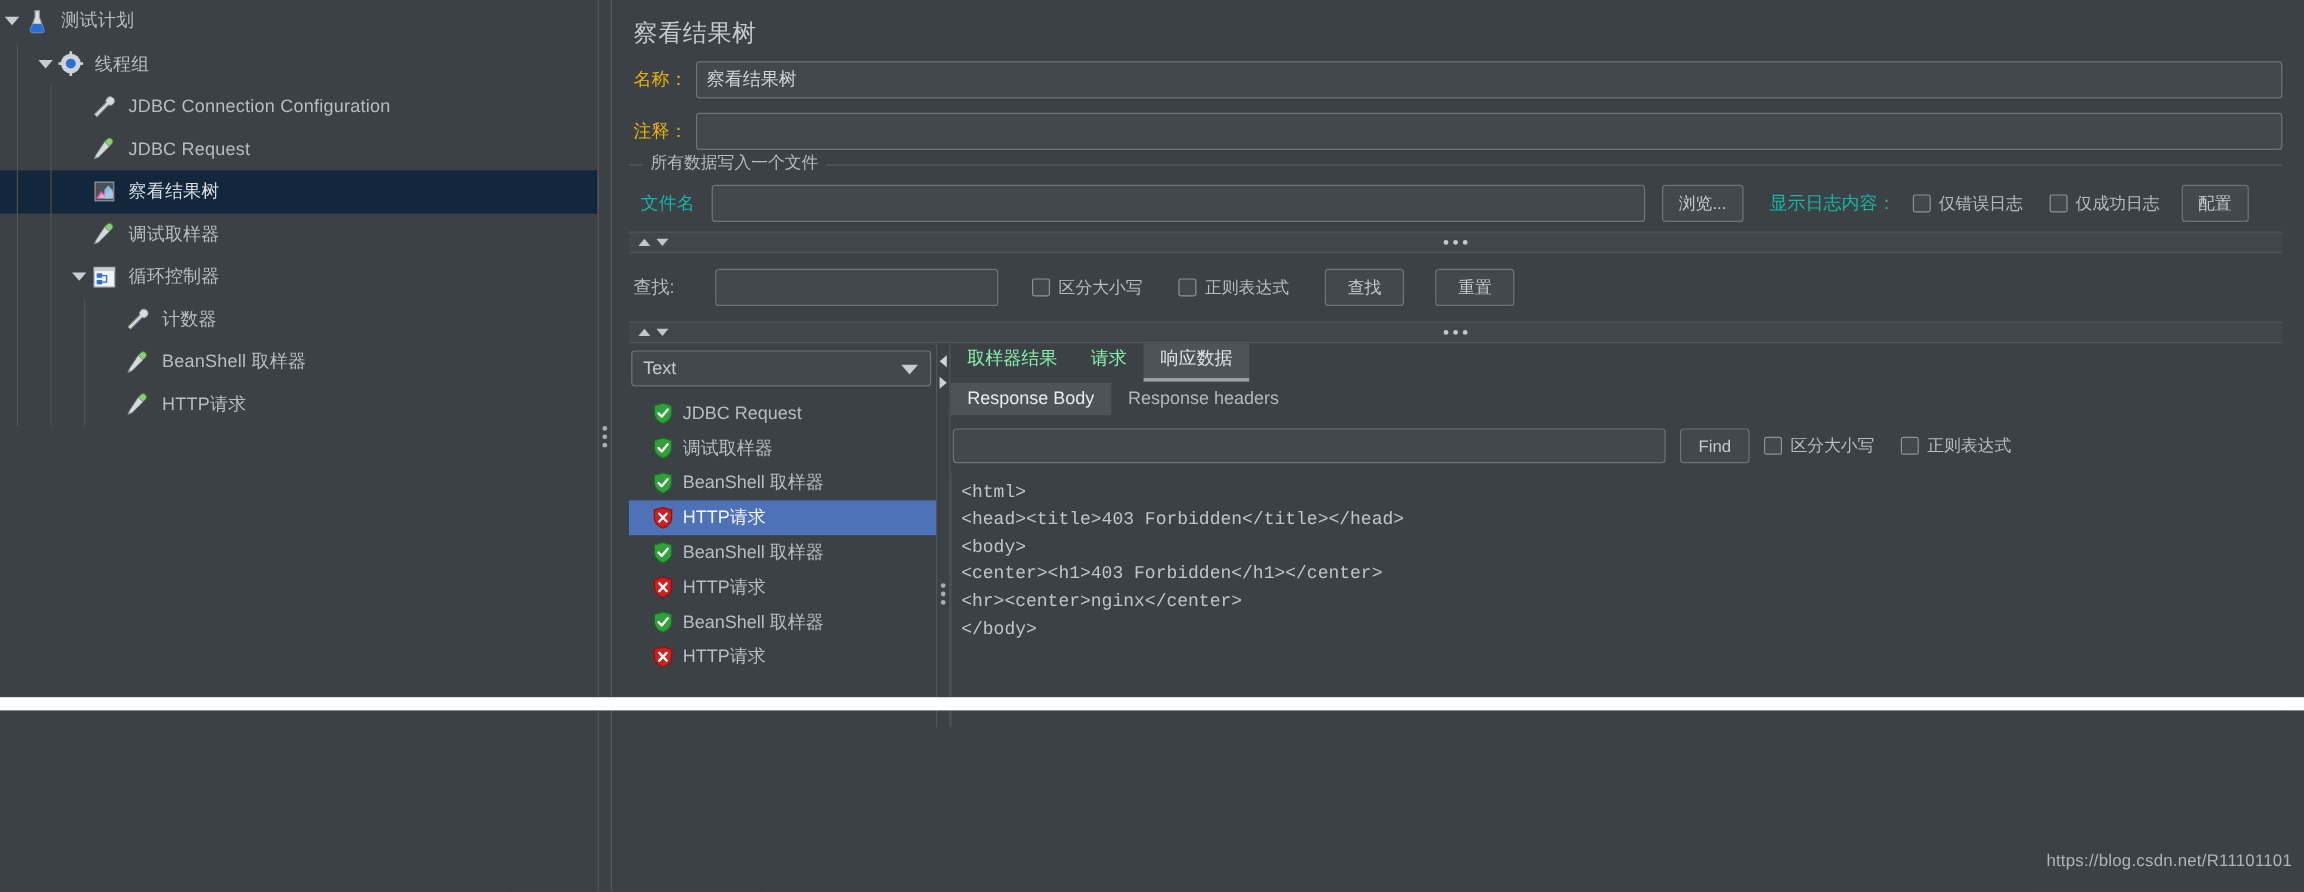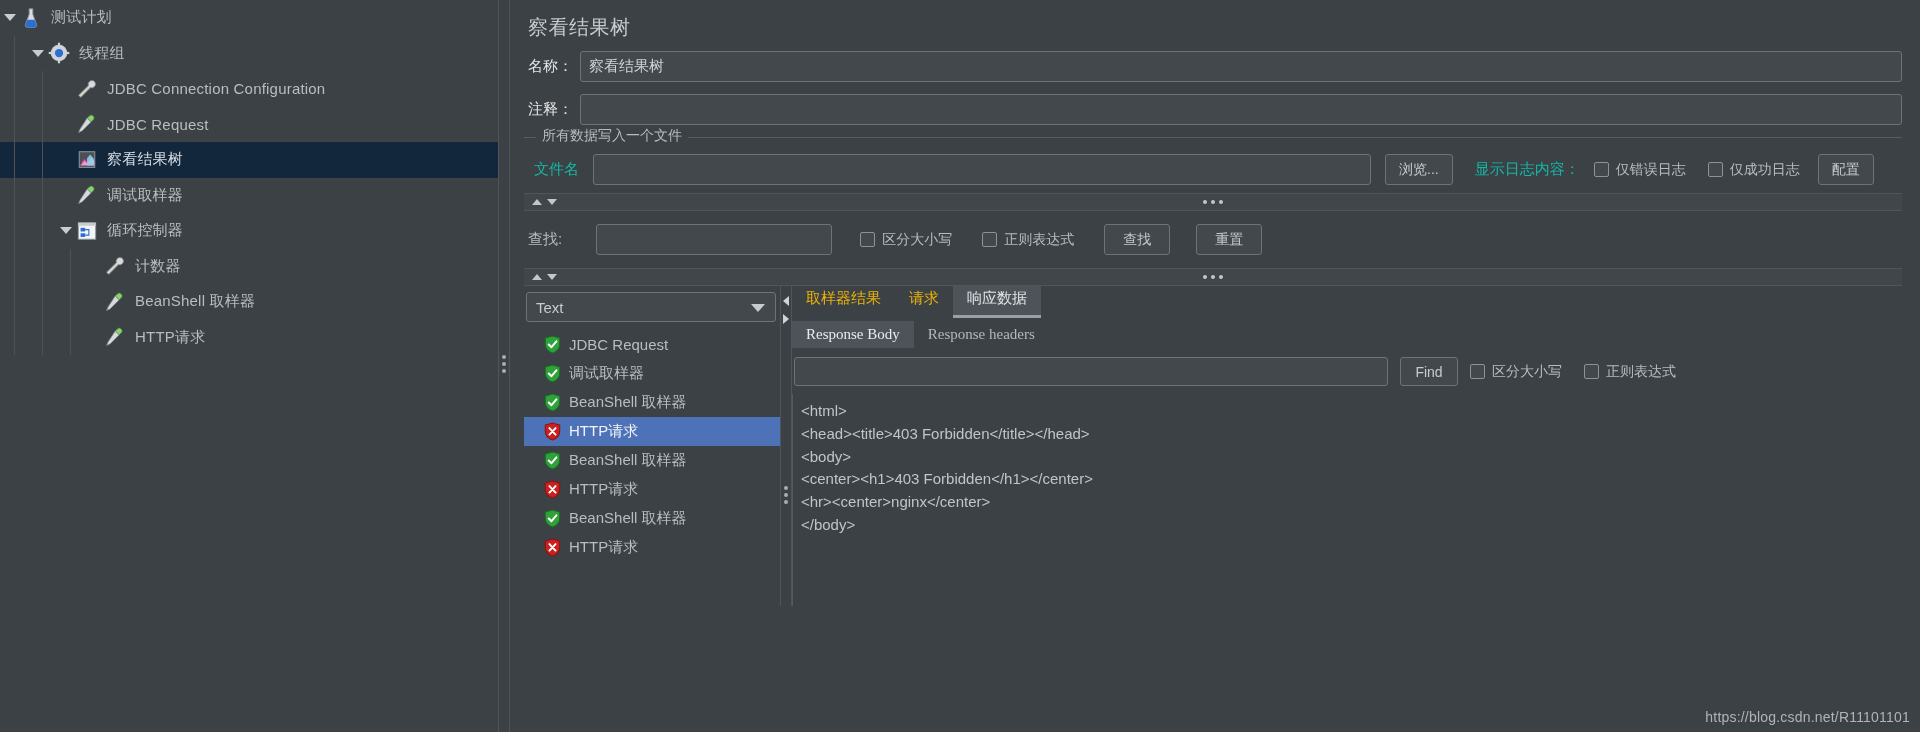--- a/index.html
+++ b/index.html
@@ -6,21 +6,21 @@
   html, body {
     margin: 0; padding: 0;
     width: 1920px; height: 743px;
     overflow: hidden;
     background: #3c4146;
     font-family: "Liberation Sans", "DejaVu Sans", sans-serif;
     font-size: 15px;
     color: #b8bcc0;
     -webkit-font-smoothing: antialiased;
   }
-  .app { position: relative; width: 1920px; height: 743px; display: flex; background:#3c4146; }
+  .app { position: relative; width: 1920px; height: 592px; display: flex; background:#3c4146; }
 
   
   .tree-pane {
     width: 498px; height: 743px;
     background: #3c4146;
     position: relative;
     flex: 0 0 498px;
     overflow: hidden;
   }
   .tree-row {
@@ -70,21 +70,21 @@
     background: #3c4146;
     position: relative;
     padding: 0 18px 0 14px;
     overflow: hidden;
   }
   .panel-title {
     font-size: 20px; color: #c6cacd;
     padding: 14px 0 10px 4px; letter-spacing: .5px;
   }
   .frow { display: flex; align-items: center; margin-bottom: 12px; }
-  .flabel { width: 56px; flex: 0 0 56px; font-size: 15px; color: #e5e5e5; padding-left: 4px; }
+  .flabel { width: 56px; flex: 0 0 56px; font-size: 15px; color: #eab308; padding-left: 4px; }
   .tf {
     flex: 1 1 auto; height: 31px;
     background: #43484d;
     border: 1px solid #6d7378;
     border-radius: 3px;
     color: #cfd3d6;
     font-family: "Liberation Sans", "DejaVu Sans", sans-serif;
     font-size: 15px;
     padding: 0 8px;
     outline: none;
@@ -197,44 +197,44 @@
   .hsplit .arrw { position:absolute; left:2px; width:0;height:0; }
   .hsplit .a1 { top: 10px; border-top:5px solid transparent;border-bottom:5px solid transparent;border-right:6px solid #cfd3d6; }
   .hsplit .a2 { top: 28px; border-top:5px solid transparent;border-bottom:5px solid transparent;border-left:6px solid #cfd3d6; }
   .hsplit .grip { position:absolute; left:50%; transform:translateX(-50%); top: 200px; display:flex;flex-direction:column;gap:3px; }
   .hsplit .grip b { width:4px;height:4px;border-radius:50%;background:#a9adb1;display:block; }
 
   .detail { flex: 1 1 auto; display: flex; flex-direction: column; overflow: hidden; }
   .tabbar { display: flex; height: 32px; align-items: flex-end; }
   .tab {
     padding: 6px 14px 7px 14px;
-    font-size: 15px; color: #eab308;
+    font-size: 15px; color: #86efac;
     cursor: pointer;
     border-bottom: 3px solid transparent;
   }
   .tab.active { background: #4d5358; color: #e2e5e8; border-bottom: 3px solid #9aa0a6; }
-  .subtabbar { display: flex; height: 30px; align-items: center; margin-top: 1px; font-family: Liberation Serif, serif; }
+  .subtabbar { display: flex; height: 30px; align-items: flex-start; margin-top: 1px; }
   .subtab {
     padding: 5px 14px 5px 14px;
     font-size: 15px; color: #b4b8bc; cursor: pointer;
   }
   .subtab.active { background: #4d5358; color: #e8ebee; }
 
   .findrow { display:flex; align-items:center; gap: 12px; padding: 8px 2px 8px 2px; }
   .findrow .tf { height: 29px; }
 
   .respbody {
     flex: 1 1 auto;
     background: #3c4146;
     border-left: 1px solid #55595e;
     padding: 6px 8px;
     overflow: hidden;
   }
   .respbody div {
-    font-family: Liberation Sans, sans-serif;
+    font-family: Liberation Mono, monospace;
     font-size: 15px;
     color: #c1c5c9;
     line-height: 22.8px;
     white-space: pre;
   }
 
   .watermark {
     position: absolute;
     right: 10px; bottom: 18px;
     font-size: 14px;

